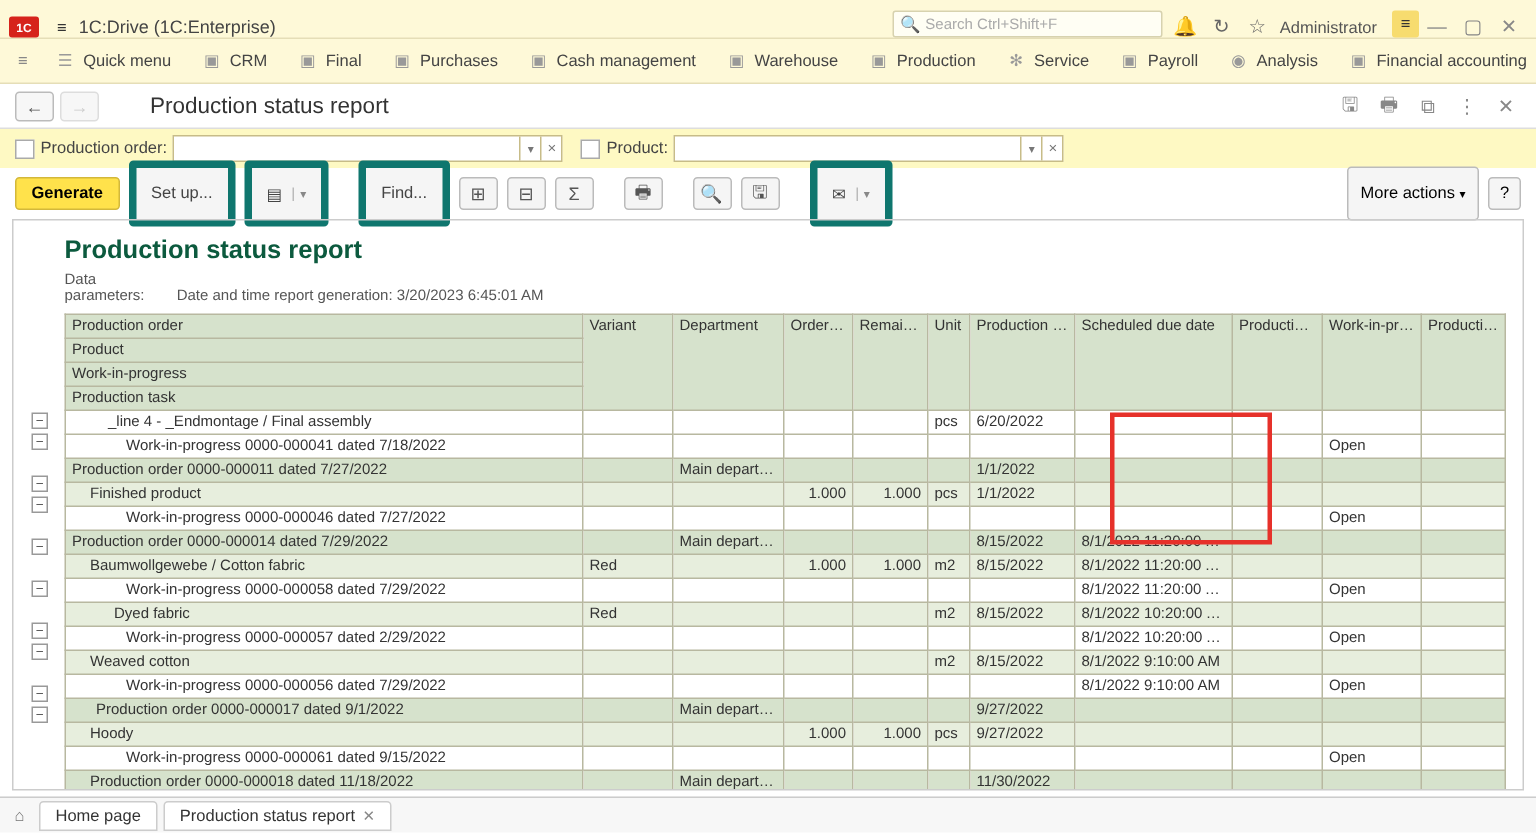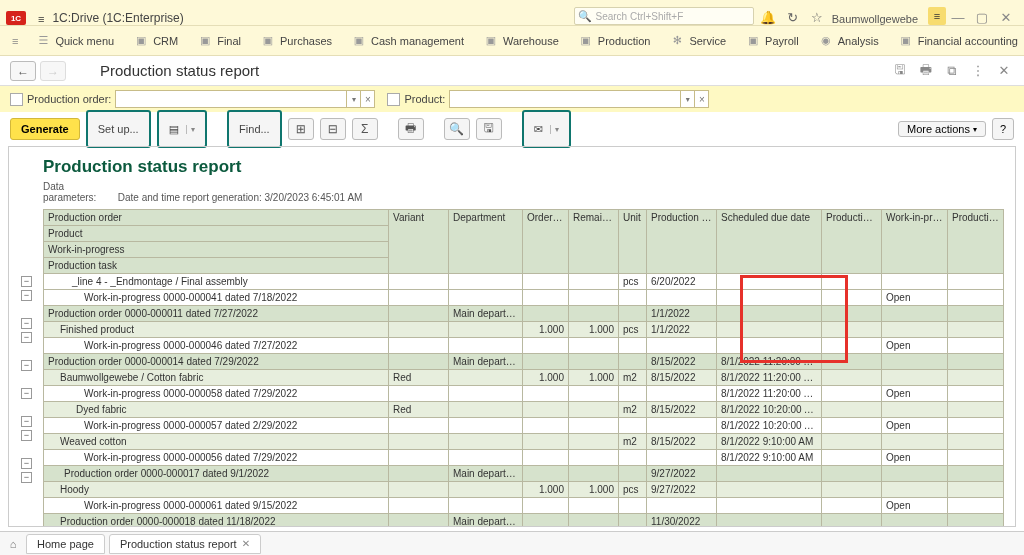--- a/index.html
+++ b/index.html
@@ -38,25 +38,25 @@
   .chk { width:13px;height:13px;border:1px solid #aaa;background:#fff;margin-right:4px; }
   .flabel { font-size:11px;color:#444;margin-right:4px; }
   .finput { height:18px;border:1px solid #c7bc88;background:#fff;display:flex;align-items:stretch;margin-right:12px; }
   .finput .field { flex:1;padding:2px 4px;font-size:10px;min-width:0; }
   .finput .drp { width:14px;border-left:1px solid #c7bc88;display:flex;align-items:center;justify-content:center;font-size:8px;color:#777;cursor:pointer; }
   .finput .clr { width:14px;border-left:1px solid #c7bc88;display:flex;align-items:center;justify-content:center;font-size:10px;color:#777;cursor:pointer; }
 
   
   .toolbar { height:34px; display:flex;align-items:center;padding:0 10px;gap:6px; }
   .btn-gen { height:22px;padding:0 10px;background:#ffe24b;border:1px solid #d3b83a;border-radius:3px;font-size:11px;font-weight:bold;cursor:pointer; }
-  .btn-std { height:22px;padding:17px 10px;background:#f5f5f5;border:2px solid #0f766e;border-radius:3px;font-size:11px;cursor:pointer;display:flex;align-items:center;gap:3px;color:#444; }
+  .btn-std { height:22px;padding:17px 10px;background:#f5f5f5;border:5px solid #0f766e;border-radius:3px;font-size:11px;cursor:pointer;display:flex;align-items:center;gap:3px;color:#444; }
   .btn-ic { height:22px;width:26px;background:#f5f5f5;border:1px solid #bbb;border-radius:3px;display:flex;align-items:center;justify-content:center;color:#555;cursor:pointer;font-size:12px; }
   .btn-split .carv { border-left:1px solid #bbb;padding-left:4px;margin-left:4px;font-size:8px;color:#888; }
   .toolbar .tspacer{flex:1;}
-  .btn-more{height:16px;padding:0 8px;background:#f5f5f5;border:1px solid #bbb;border-radius:3px;font-size:11px;cursor:pointer;display:flex;align-items:center;gap:3px;}
+  .btn-more{height:36px;padding:0 8px;background:#f5f5f5;border:1px solid #bbb;border-radius:3px;font-size:11px;cursor:pointer;display:flex;align-items:center;gap:3px;}
   .btn-q{height:22px;width:22px;background:#f5f5f5;border:1px solid #bbb;border-radius:3px;font-size:11px;cursor:pointer;display:flex;align-items:center;justify-content:center;}
 
   
   .report-wrap { position:absolute; top:146px; left:8px; right:8px; bottom:28px; border:1px solid #ccc; overflow:auto; }
   .report-inner { width:1200px; padding:4px 0 4px 12px; }
   .outline-col { width:22px;display:inline-block;vertical-align:top; }
   .content-col { display:inline-block;vertical-align:top; width: calc(100% - 22px); }
   .rep-title { font-size:17px;font-weight:bold;color:#0c5a3e;padding:6px 0 4px 0; }
   .rep-params { font-size:10px;color:#555;padding-bottom:6px; }
   .rep-params .plabel{ display:inline-block;width:72px; }
@@ -92,21 +92,21 @@
   <span class="hamb">≡</span>
   <span class="title">1C:Drive  (1C:Enterprise)</span>
   <span class="spacer"></span>
   <div class="search-box">
     <span style="color:#aaa;margin-right:3px;">🔍</span>
     <input placeholder="Search Ctrl+Shift+F" style="">
   </div>
   <span class="tb-icon">🔔</span>
   <span class="tb-icon">↻</span>
   <span class="tb-icon">☆</span>
-  <span class="admin-label">Baumwollgewebe</span>
+  <span class="admin-label">Administrator</span>
   <span class="highlight-bar">≡</span>
   <span class="winbtn">—</span>
   <span class="winbtn">▢</span>
   <span class="winbtn">✕</span>
 </div>
 
 <div class="menubar">
   <span class="burger-btn">≡</span>
   <div id="menu-items" style="display:flex;align-items:center;overflow:hidden;">
       <div class="menu-item">

